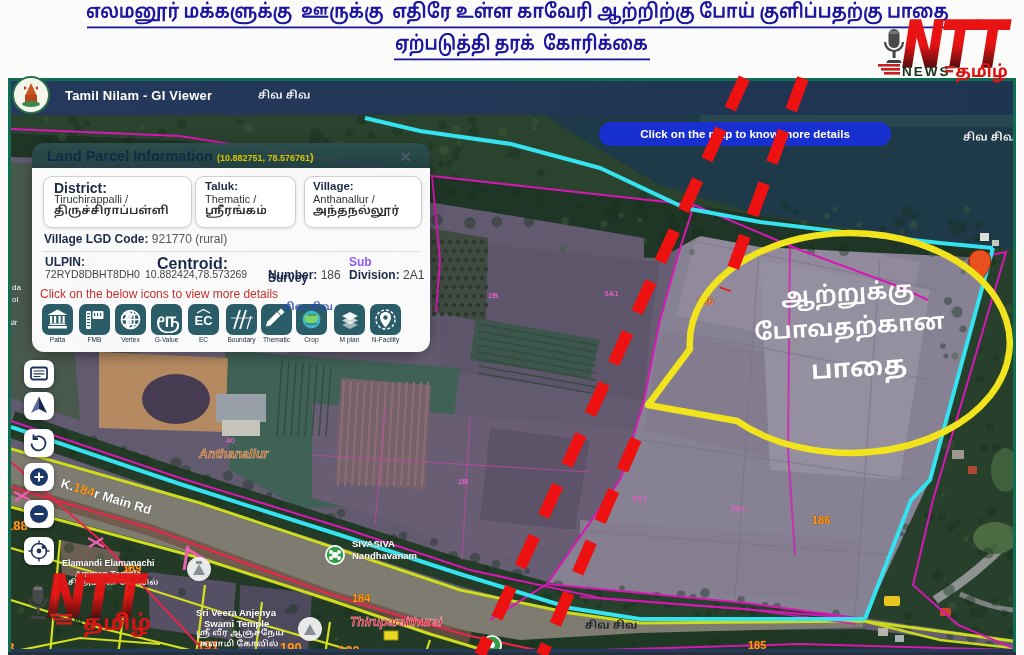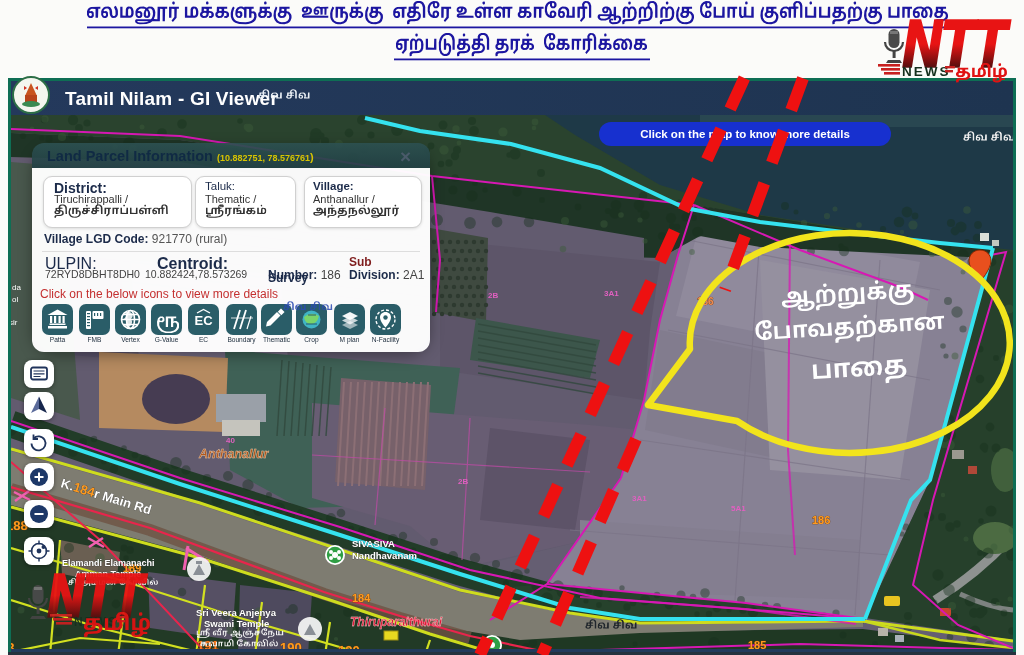--- a/index.html
+++ b/index.html
@@ -672,21 +672,21 @@
 <div class="abs" style="left:11px;top:81px;width:1002px;height:34px;background:linear-gradient(90deg,#24395c,#1e3450)"></div>
 
 <svg class="abs" style="left:12px;top:76px" width="38" height="38" viewBox="0 0 38 38">
  <circle cx="19" cy="19" r="18" fill="#f4f6ee" stroke="#2c6e46" stroke-width="2"></circle>
  <path d="M19 7 l6 13 h-12 z" fill="#c8541e"></path>
  <rect x="13" y="19" width="12" height="7" fill="#b8441a"></rect>
  <path d="M12 10 l3 2 -3 2 z M26 10 l-3 2 3 2 z" fill="#d03020"></path>
  <ellipse cx="19" cy="28" rx="9" ry="3" fill="#3a8a50"></ellipse>
 </svg>
 
-<div class="abs" style="left:65px;top:88px;font-size:19px;font-weight:bold;color:#fff;letter-spacing:.2px">Tamil Nilam - GI Viewer</div>
+<div class="abs" style="left:65px;top:88px;font-size:13px;font-weight:bold;color:#fff;letter-spacing:.2px">Tamil Nilam - GI Viewer</div>
 <svg class="abs" style="left:258px;top:88px" width="60" height="16" viewBox="0 0 60 16">
       <path transform="translate(0.0,1.0)" d="M40.8 5.2 40.5 8.0 41.0 9.0 41.8 9.5 43.2 9.8 44.5 9.2 45.0 8.5 45.0 7.0 44.5 6.2 42.0 5.8 43.2 4.5 45.2 4.5 46.2 5.5 46.5 7.5 46.0 8.5 46.0 9.5 51.5 9.5 51.5 3.5 50.0 3.5 49.8 8.5 47.5 8.2 48.0 6.5 47.8 5.2 46.8 4.0 45.8 3.5 42.2 3.8ZM43.0 6.8 43.8 7.5 43.8 8.0 43.0 8.8 42.5 8.8 41.8 8.0 42.0 7.0ZM13.0 5.2 12.8 8.0 13.2 9.0 14.0 9.5 15.5 9.8 16.8 9.2 17.2 8.5 17.2 7.0 16.8 6.2 14.2 5.8 15.5 4.5 17.5 4.5 18.5 5.5 18.8 7.5 18.2 8.5 18.2 9.5 23.8 9.5 23.8 3.5 22.2 3.5 22.0 8.5 19.8 8.2 20.2 6.5 20.0 5.2 19.0 4.0 18.0 3.5 14.5 3.8ZM15.2 6.8 16.0 7.5 16.0 8.0 15.2 8.8 14.8 8.8 14.0 8.0 14.2 7.0ZM29.2 3.5 29.0 6.5 28.2 7.2 28.2 8.5 29.0 9.2 30.5 9.8 32.5 9.5 33.5 8.8 34.0 6.8 36.0 6.8 36.0 6.0 33.8 5.8 34.0 4.5 36.0 4.5 35.8 3.5 33.5 3.2 33.5 2.2 34.2 1.5 35.2 1.2 36.2 1.5 37.2 3.0 37.2 9.5 38.8 9.5 38.8 2.8 38.0 1.2 37.2 0.8 35.2 0.2 33.8 0.5 32.2 1.8 32.0 3.5ZM32.5 7.0 32.2 8.0 31.2 8.8 30.0 8.5 29.5 7.8 29.8 7.2 30.8 6.8ZM30.5 5.8 30.8 4.5 32.5 4.8 32.5 5.5 32.0 6.0ZM1.5 3.5 1.2 6.5 0.5 7.2 0.5 8.5 1.2 9.2 2.8 9.8 4.8 9.5 5.8 8.8 6.2 6.8 8.2 6.8 8.2 6.0 6.0 5.8 6.2 4.5 8.2 4.5 8.0 3.5 6.0 3.2 6.0 2.2 6.8 1.5 7.8 1.2 8.8 1.5 9.8 3.0 9.8 9.5 11.2 9.5 11.2 2.8 10.5 1.2 9.8 0.8 7.8 0.2 6.2 0.5 4.8 1.8 4.5 3.5ZM4.8 7.0 4.5 8.0 3.5 8.8 2.2 8.5 1.8 7.8 2.0 7.2 3.0 6.8ZM2.8 5.8 3.0 4.5 4.8 4.8 4.8 5.5 4.2 6.0Z" fill="#e8eef4" fill-rule="evenodd"></path>
     </svg>
 
 <div class="abs" style="left:599px;top:122px;width:292px;height:24px;border-radius:13px;background:#1730cf;
  color:#fff;font-size:11.5px;font-weight:bold;text-align:center;line-height:24px">Click on the map to know more details</div>
 
 <div class="abs" style="left:32px;top:143px;width:398px;height:209px;border-radius:24px;
  box-shadow:0 4px 14px rgba(0,0,0,.35);">
 
@@ -699,38 +699,38 @@
 
  <div class="abs" style="left:0;top:25px;width:398px;height:184px;background:rgba(255,255,255,.97);border-radius:0 0 12px 12px"></div>
 
  <div class="abs" style="left:11px;top:33px;width:147px;height:50px;border:1px solid #d0d0d0;border-radius:9px;background:#fff;box-shadow:0 1px 3px rgba(0,0,0,.12)"></div>
 
  <div class="abs" style="left:163px;top:33px;width:99px;height:50px;border:1px solid #d0d0d0;border-radius:9px;background:#fff;box-shadow:0 1px 3px rgba(0,0,0,.12)"></div>
 
  <div class="abs" style="left:272px;top:33px;width:116px;height:50px;border:1px solid #d0d0d0;border-radius:9px;background:#fff;box-shadow:0 1px 3px rgba(0,0,0,.12)"></div>
  <div class="abs" style="left:22px;top:37px;font-size:14px;font-weight:bold;color:#1c2b4a">District:</div>
  <div class="abs" style="left:22px;top:50px;font-size:11px;color:#333">Tiruchirappalli /</div>
- <div class="abs" style="left:173px;top:37px;font-size:11.5px;font-weight:normal;color:#1c2b4a">Taluk:</div>
+ <div class="abs" style="left:173px;top:37px;font-size:11.5px;font-weight:bold;color:#1c2b4a">Taluk:</div>
  <div class="abs" style="left:173px;top:50px;font-size:11px;color:#333">Thematic /</div>
  <div class="abs" style="left:281px;top:37px;font-size:11.5px;font-weight:bold;color:#1c2b4a">Village:</div>
  <div class="abs" style="left:281px;top:50px;font-size:11px;color:#333">Anthanallur /</div>
 <svg class="abs" style="left:0;top:0;pointer-events:none" width="398" height="209" viewBox="0 0 398 209">
         <path transform="translate(22.0,61.0)" d="M85.0 6.2 85.2 9.0 86.2 10.0 88.0 10.2 89.2 9.8 89.8 9.0 89.8 7.2 89.0 6.5 86.8 5.8 88.0 4.8 89.8 4.8 91.0 5.8 91.0 10.0 92.5 10.0 92.8 4.8 94.5 5.0 94.5 10.0 96.0 10.0 96.2 4.8 97.5 4.8 97.5 3.8 91.0 4.2 90.2 3.8 87.5 3.8 86.5 4.2ZM86.8 7.2 87.8 7.2 88.5 8.2 87.8 9.2 87.2 9.2 86.5 8.5 86.2 7.8ZM76.0 3.8 76.0 10.0 83.5 10.0 83.5 3.8 82.0 3.8 81.8 9.0 77.5 8.8 77.5 3.8ZM66.5 3.8 66.5 10.0 74.0 10.0 74.0 3.8 72.5 3.8 72.2 9.0 68.0 8.8 68.0 3.8ZM58.5 3.8 58.5 10.0 60.0 10.0 60.2 4.8 62.0 5.0 62.0 10.0 63.5 10.0 63.8 4.8 65.0 4.8 65.0 3.8ZM57.0 3.8 50.5 3.8 50.5 10.0 52.0 10.0 52.2 4.8 54.0 5.0 54.0 9.5 52.0 11.5 53.0 12.5 55.5 10.0 55.8 4.8 57.0 4.8ZM28.0 9.0 28.8 9.8 30.2 10.2 33.0 9.8 33.8 8.8 34.0 7.2 36.0 7.2 36.0 6.2 33.8 6.0 34.0 4.8 36.0 4.8 36.0 3.8 29.0 4.0 29.0 6.5 28.0 7.5ZM29.5 8.5 29.8 7.5 30.2 7.2 32.2 8.0 31.8 9.0 30.0 9.0ZM30.8 4.8 32.5 5.0 32.2 6.2 30.5 6.0ZM16.0 3.8 15.2 5.0 14.5 8.0 14.8 10.2 16.0 12.2 18.2 13.5 22.2 13.8 25.0 12.8 26.2 11.5 26.8 10.2 26.8 8.0 26.2 7.0 25.5 6.5 23.2 6.2 23.5 4.8 24.8 4.8 24.8 3.8 18.2 3.8 18.2 10.0 19.8 10.0 20.0 4.8 21.8 5.0 21.8 10.0 23.2 10.0 23.5 7.5 24.5 7.5 25.2 8.2 25.2 10.2 24.2 11.8 22.8 12.5 20.2 12.8 17.8 12.0 16.8 11.0 16.0 9.2 16.0 7.2 17.2 4.2ZM90.8 0.8 90.2 1.8 90.5 2.2 91.2 2.5 91.8 2.2 92.0 1.2 91.5 0.8ZM69.8 0.8 69.2 1.2 69.5 2.2 70.8 2.2 71.0 1.2 70.5 0.8ZM32.5 0.8 32.0 1.8 32.2 2.2 33.0 2.5 33.5 2.2 33.8 1.2 33.2 0.8ZM113.5 2.5 113.0 1.5 111.5 0.5 109.2 0.5 108.5 0.8 107.5 1.8 107.2 3.8 104.2 4.2 103.5 3.8 100.8 3.8 99.8 4.2 98.2 6.2 98.5 9.0 99.5 10.0 100.5 10.2 102.5 9.8 103.0 9.0 103.0 7.2 102.2 6.5 100.0 5.8 101.2 4.8 103.0 4.8 104.2 5.8 104.2 10.0 105.8 10.0 106.0 4.8 107.8 5.0 107.8 10.0 109.2 10.0 109.5 4.8 110.8 4.8 110.8 3.8 109.2 3.8 108.8 3.2 108.8 2.5 109.5 1.5 110.8 1.5 112.0 2.8 112.2 10.0 113.8 10.0ZM100.0 7.2 101.0 7.2 101.8 8.2 101.0 9.2 100.5 9.2 99.8 8.5 99.5 7.8ZM48.0 2.0 46.0 0.5 43.5 0.5 42.2 1.0 41.5 2.0 41.2 3.8 38.2 4.0 38.2 6.5 37.2 7.5 37.2 9.0 38.0 9.8 39.5 10.2 41.8 10.0 42.8 9.2 43.2 7.2 45.2 7.2 45.2 6.2 43.0 6.0 43.2 4.8 45.2 4.8 45.2 3.8 43.0 3.5 43.0 2.2 44.0 1.5 45.2 1.5 46.8 3.0 47.0 10.0 48.5 10.0 48.5 4.2ZM38.8 8.5 39.0 7.5 39.5 7.2 41.5 8.0 41.0 9.0 39.2 9.0ZM40.0 4.8 41.8 5.0 41.5 6.2 39.8 6.0ZM11.5 1.2 10.0 0.5 7.0 0.5 5.8 1.0 5.0 1.8 4.5 3.8 1.5 4.0 1.5 6.5 0.5 7.5 0.5 9.0 1.2 9.8 2.8 10.2 5.0 10.0 6.0 9.2 6.5 7.2 7.5 7.5 8.2 8.2 8.2 9.5 7.0 10.8 1.2 11.2 0.5 12.2 0.5 13.8 2.0 13.8 2.0 12.8 2.8 12.0 6.5 12.0 8.2 11.5 9.5 10.5 9.8 10.0 9.5 7.5 8.2 6.5 6.2 6.0 6.2 5.2 6.8 4.8 8.5 4.8 8.5 3.8 6.2 3.5 6.2 2.5 7.8 1.5 9.2 1.5 10.8 2.5 11.2 3.5 11.5 5.5 11.5 10.0 13.0 10.0 12.8 3.2 12.2 2.0ZM2.0 8.5 2.2 7.5 2.8 7.2 4.8 8.0 4.2 9.0 2.5 9.0ZM3.2 4.8 5.0 5.0 4.8 6.2 3.0 6.0Z" fill="#333" fill-rule="evenodd"></path>
         <path transform="translate(173.0,61.0)" d="M52.2 3.8 52.2 10.0 59.2 10.0 60.0 9.8 61.0 8.8 61.2 6.0 60.8 4.8 60.0 4.0 57.2 3.8 56.2 4.5 55.8 9.0 53.8 8.8 53.8 3.8ZM58.0 4.8 59.2 5.0 59.8 6.2 59.8 7.8 58.8 9.0 57.5 8.8 57.5 5.2ZM42.2 4.0 42.2 6.5 41.2 7.5 41.2 9.0 42.0 9.8 43.5 10.2 45.8 10.0 46.8 9.2 47.2 7.2 48.5 7.2 49.2 8.2 49.0 8.8 47.5 9.0 47.2 10.0 48.8 10.2 50.2 9.5 50.5 7.5 49.5 6.5 47.0 6.0 47.0 5.2 47.5 4.8 49.2 4.8 49.2 3.8ZM42.8 8.5 43.0 7.5 43.5 7.2 45.5 8.0 45.0 9.0 43.2 9.0ZM44.0 4.8 45.8 5.0 45.5 6.2 43.8 6.0ZM28.2 3.8 28.2 10.0 29.8 10.0 30.0 4.8 31.5 5.0 31.5 8.2 33.0 8.2 33.5 7.2 34.8 7.2 35.0 8.5 34.5 9.0 31.5 9.0 31.5 10.0 39.8 10.0 39.8 3.8 38.2 3.8 38.0 9.0 36.2 8.8 36.5 7.0 35.8 6.2 34.2 6.0 33.2 6.5 33.2 4.8 35.5 4.8 35.5 3.8ZM26.8 3.8 20.2 3.8 20.2 10.0 21.8 10.0 22.0 4.8 23.8 5.0 23.8 9.5 21.8 11.5 22.8 12.5 25.2 10.0 25.5 4.8 26.8 4.8ZM55.8 1.0 55.8 2.0 56.8 2.5 57.2 2.0 57.0 0.8ZM33.2 1.0 33.0 1.8 33.2 2.2 34.5 2.2 34.8 1.2 34.2 0.8ZM18.5 1.0 17.8 0.5 15.2 0.5 14.5 0.8 13.5 1.8 13.0 3.8 7.8 3.8 7.2 4.0 6.5 5.0 6.2 9.0 2.5 8.8 2.5 3.8 1.0 3.8 1.0 10.0 8.0 10.0 8.0 5.2 8.5 4.8 9.2 4.8 9.8 5.2 10.0 10.0 11.5 10.0 11.8 4.8 13.2 5.0 13.2 10.0 14.8 10.0 14.8 7.8 15.2 7.2 16.5 7.2 17.0 8.0 17.0 9.5 16.5 10.5 15.8 11.2 13.5 12.2 9.5 12.8 3.5 12.5 2.8 12.0 3.2 11.5 5.8 11.8 5.8 10.8 5.2 10.5 2.5 10.5 1.2 11.5 1.2 12.2 2.2 13.2 4.5 13.8 11.0 13.8 15.0 13.0 16.5 12.2 17.8 11.2 18.2 10.2 18.5 7.8 18.0 6.8 16.8 6.0 15.5 6.2 14.8 6.0 15.0 4.8 16.5 4.8 16.5 3.8 14.5 3.5 14.5 2.2 15.0 1.8 15.5 3.0 18.0 3.2 18.8 2.5ZM17.2 1.5 17.2 2.5 16.2 2.2Z" fill="#333" fill-rule="evenodd"></path>
         <path transform="translate(281.0,61.0)" d="M86.0 3.8 79.5 3.8 79.5 10.0 81.0 10.0 81.2 4.8 83.0 5.0 83.0 9.5 81.0 11.5 82.0 12.5 84.5 10.0 84.8 4.8 86.0 4.8ZM35.8 3.8 35.8 10.0 37.2 10.0 37.5 4.8 39.0 5.0 39.0 10.0 40.5 10.0 40.8 7.2 42.5 7.5 42.8 9.5 42.0 10.5 40.8 11.0 36.0 11.2 35.2 12.0 35.2 13.8 36.8 13.5 36.8 12.8 37.5 12.0 41.2 12.0 43.8 10.8 44.2 9.8 44.0 7.0 42.5 6.0 41.2 6.2 40.5 6.0 40.8 4.8 42.2 4.8 42.2 3.8ZM25.8 4.0 25.8 6.5 24.8 7.5 24.8 9.0 25.5 9.8 27.0 10.2 29.2 10.0 30.2 9.2 30.8 7.2 31.8 7.5 32.5 8.2 32.5 9.5 31.2 10.8 25.5 11.2 24.8 12.2 24.8 13.8 26.2 13.8 26.2 12.8 27.0 12.0 30.8 12.0 32.5 11.5 33.8 10.5 34.0 10.0 33.8 7.5 32.5 6.5 30.5 6.0 30.5 5.2 31.0 4.8 32.8 4.8 32.8 3.8ZM26.2 8.5 26.5 7.5 27.0 7.2 29.0 8.0 28.5 9.0 26.8 9.0ZM27.5 4.8 29.2 5.0 29.0 6.2 27.2 6.0ZM15.0 3.8 15.0 10.0 16.5 10.0 16.8 4.8 18.2 5.0 18.2 10.0 19.8 10.0 20.0 7.2 21.8 7.5 22.0 9.5 21.2 10.5 20.0 11.0 15.2 11.2 14.5 12.0 14.5 13.8 16.0 13.5 16.0 12.8 16.8 12.0 20.5 12.0 23.0 10.8 23.5 9.8 23.2 7.0 21.8 6.0 20.5 6.2 19.8 6.0 20.0 4.8 21.5 4.8 21.5 3.8ZM0.2 9.0 0.5 10.5 2.0 11.5 3.5 11.8 6.2 11.5 8.5 10.5 9.5 9.2 11.2 9.2 11.2 11.8 13.0 11.8 12.8 3.8 11.2 4.0 11.0 8.0 10.0 7.8 9.8 5.8 8.5 4.2 7.5 3.8 4.8 3.8 3.8 4.2 3.2 5.2 3.5 6.5 4.2 7.2 5.8 7.5 7.2 6.8 7.8 5.2 8.5 6.5 8.2 8.0 1.5 8.0 0.5 8.5ZM1.8 9.5 2.2 9.0 8.0 9.2 6.0 10.5 2.5 10.5ZM6.2 4.8 6.2 6.0 5.0 6.2 4.8 5.2 5.2 4.8ZM78.0 3.8 71.5 3.8 71.2 11.0 67.5 10.5 68.8 9.8 69.8 8.2 69.8 6.0 69.2 4.5 68.2 3.2 67.0 4.0 68.2 6.2 68.2 8.2 67.5 9.0 66.5 9.0 66.0 8.5 65.5 5.2 64.8 4.2 63.8 3.8 60.8 3.8 59.8 4.2 58.5 5.8 58.2 6.5 58.5 9.0 59.5 10.0 60.5 10.2 62.0 10.0 63.0 9.0 63.0 7.2 62.2 6.5 60.0 5.8 61.2 4.8 63.0 4.8 64.0 5.8 64.5 9.0 65.8 10.0 65.8 11.0 58.8 11.0 58.2 11.2 58.2 12.8 60.2 13.8 63.0 13.8 65.8 13.0 67.0 12.0 73.0 12.0 73.2 4.8 74.8 5.0 75.0 12.0 76.2 12.0 76.2 5.2 76.8 4.8 78.0 4.8ZM59.8 12.5 59.8 11.8 65.0 12.0 63.5 12.8ZM60.0 7.2 61.0 7.2 61.8 8.2 61.0 9.2 60.5 9.2 59.8 8.5 59.5 7.8ZM56.5 4.5 55.5 3.2 54.2 4.0 55.5 6.2 55.5 8.2 54.8 9.0 53.8 9.0 53.0 8.0 52.8 5.2 52.0 4.2 51.0 3.8 48.0 3.8 47.0 4.2 45.8 5.8 45.5 6.5 45.8 9.0 46.8 10.0 47.8 10.2 49.2 10.0 50.2 9.0 50.2 7.2 49.5 6.5 47.2 5.8 48.5 4.8 50.2 4.8 51.2 5.8 51.8 9.0 52.8 10.0 53.8 10.2 55.5 10.0 56.5 9.2 57.0 8.2 57.0 6.0ZM47.2 7.2 48.2 7.2 49.0 8.2 48.2 9.2 47.8 9.2 47.0 8.5 46.8 7.8ZM82.0 0.8 81.5 1.2 81.8 2.2 82.5 2.5 83.0 2.2 83.2 1.2 82.8 0.8ZM51.0 0.8 50.5 1.2 50.8 2.2 51.5 2.5 52.0 1.0ZM18.2 1.0 18.2 2.0 19.5 2.2 19.5 0.8Z" fill="#333" fill-rule="evenodd"></path>
       </svg>
  <div class="abs" style="left:12px;top:89px;font-size:12px;font-weight:bold;color:#1c2b4a">Village LGD Code: <span style="font-weight:normal;color:#555">921770 (rural)</span></div>
  <div class="abs" style="left:10px;top:108px;width:378px;height:1px;background:#ddd"></div>
- <div class="abs" style="left:13px;top:112px;font-size:16px;font-weight:normal;color:#1c2b4a">ULPIN:</div>
+ <div class="abs" style="left:13px;top:112px;font-size:12px;font-weight:bold;color:#1c2b4a">ULPIN:</div>
  <div class="abs" style="left:13px;top:125px;font-size:10.5px;color:#444">72RYD8DBHT8DH0</div>
  <div class="abs" style="left:125px;top:112px;font-size:16px;font-weight:bold;color:#1c2b4a">Centroid:</div>
  <div class="abs" style="left:113px;top:125px;font-size:10.5px;color:#444">10.882424,78.573269</div>
  <div class="abs" style="left:236px;top:128px;font-size:12px;font-weight:bold;color:#1c2b4a">Survey</div>
  <div class="abs" style="left:236px;top:125px;font-size:12px;font-weight:bold;color:#1c2b4a">Number: <span style="font-weight:normal;color:#444">186</span></div>
- <div class="abs" style="left:317px;top:112px;font-size:12px;font-weight:bold;color:#7f1d1d">Sub</div>
+ <div class="abs" style="left:317px;top:112px;font-size:12px;font-weight:bold;color:#8b5cf6">Sub</div>
  <div class="abs" style="left:317px;top:125px;font-size:12px;font-weight:bold;color:#1c2b4a">Division: <span style="font-weight:normal;color:#444">2A1</span></div>
  <div class="abs" style="left:8px;top:144px;font-size:12px;font-weight:normal;color:#c43030">Click on the below icons to view more details</div>
 </div>
 <svg class="abs" style="left:0;top:0" width="1024" height="655" viewBox="0 0 1024 655">
       <g transform="translate(42,304)">
         <rect width="31" height="31" rx="7" fill="#2a5d68"></rect>
         <g fill="#fff">
           <rect x="6" y="22" width="19" height="2.5"></rect>
           <rect x="7.5" y="19.5" width="16" height="1.5"></rect>
           <rect x="8" y="12" width="2.2" height="7"></rect>

